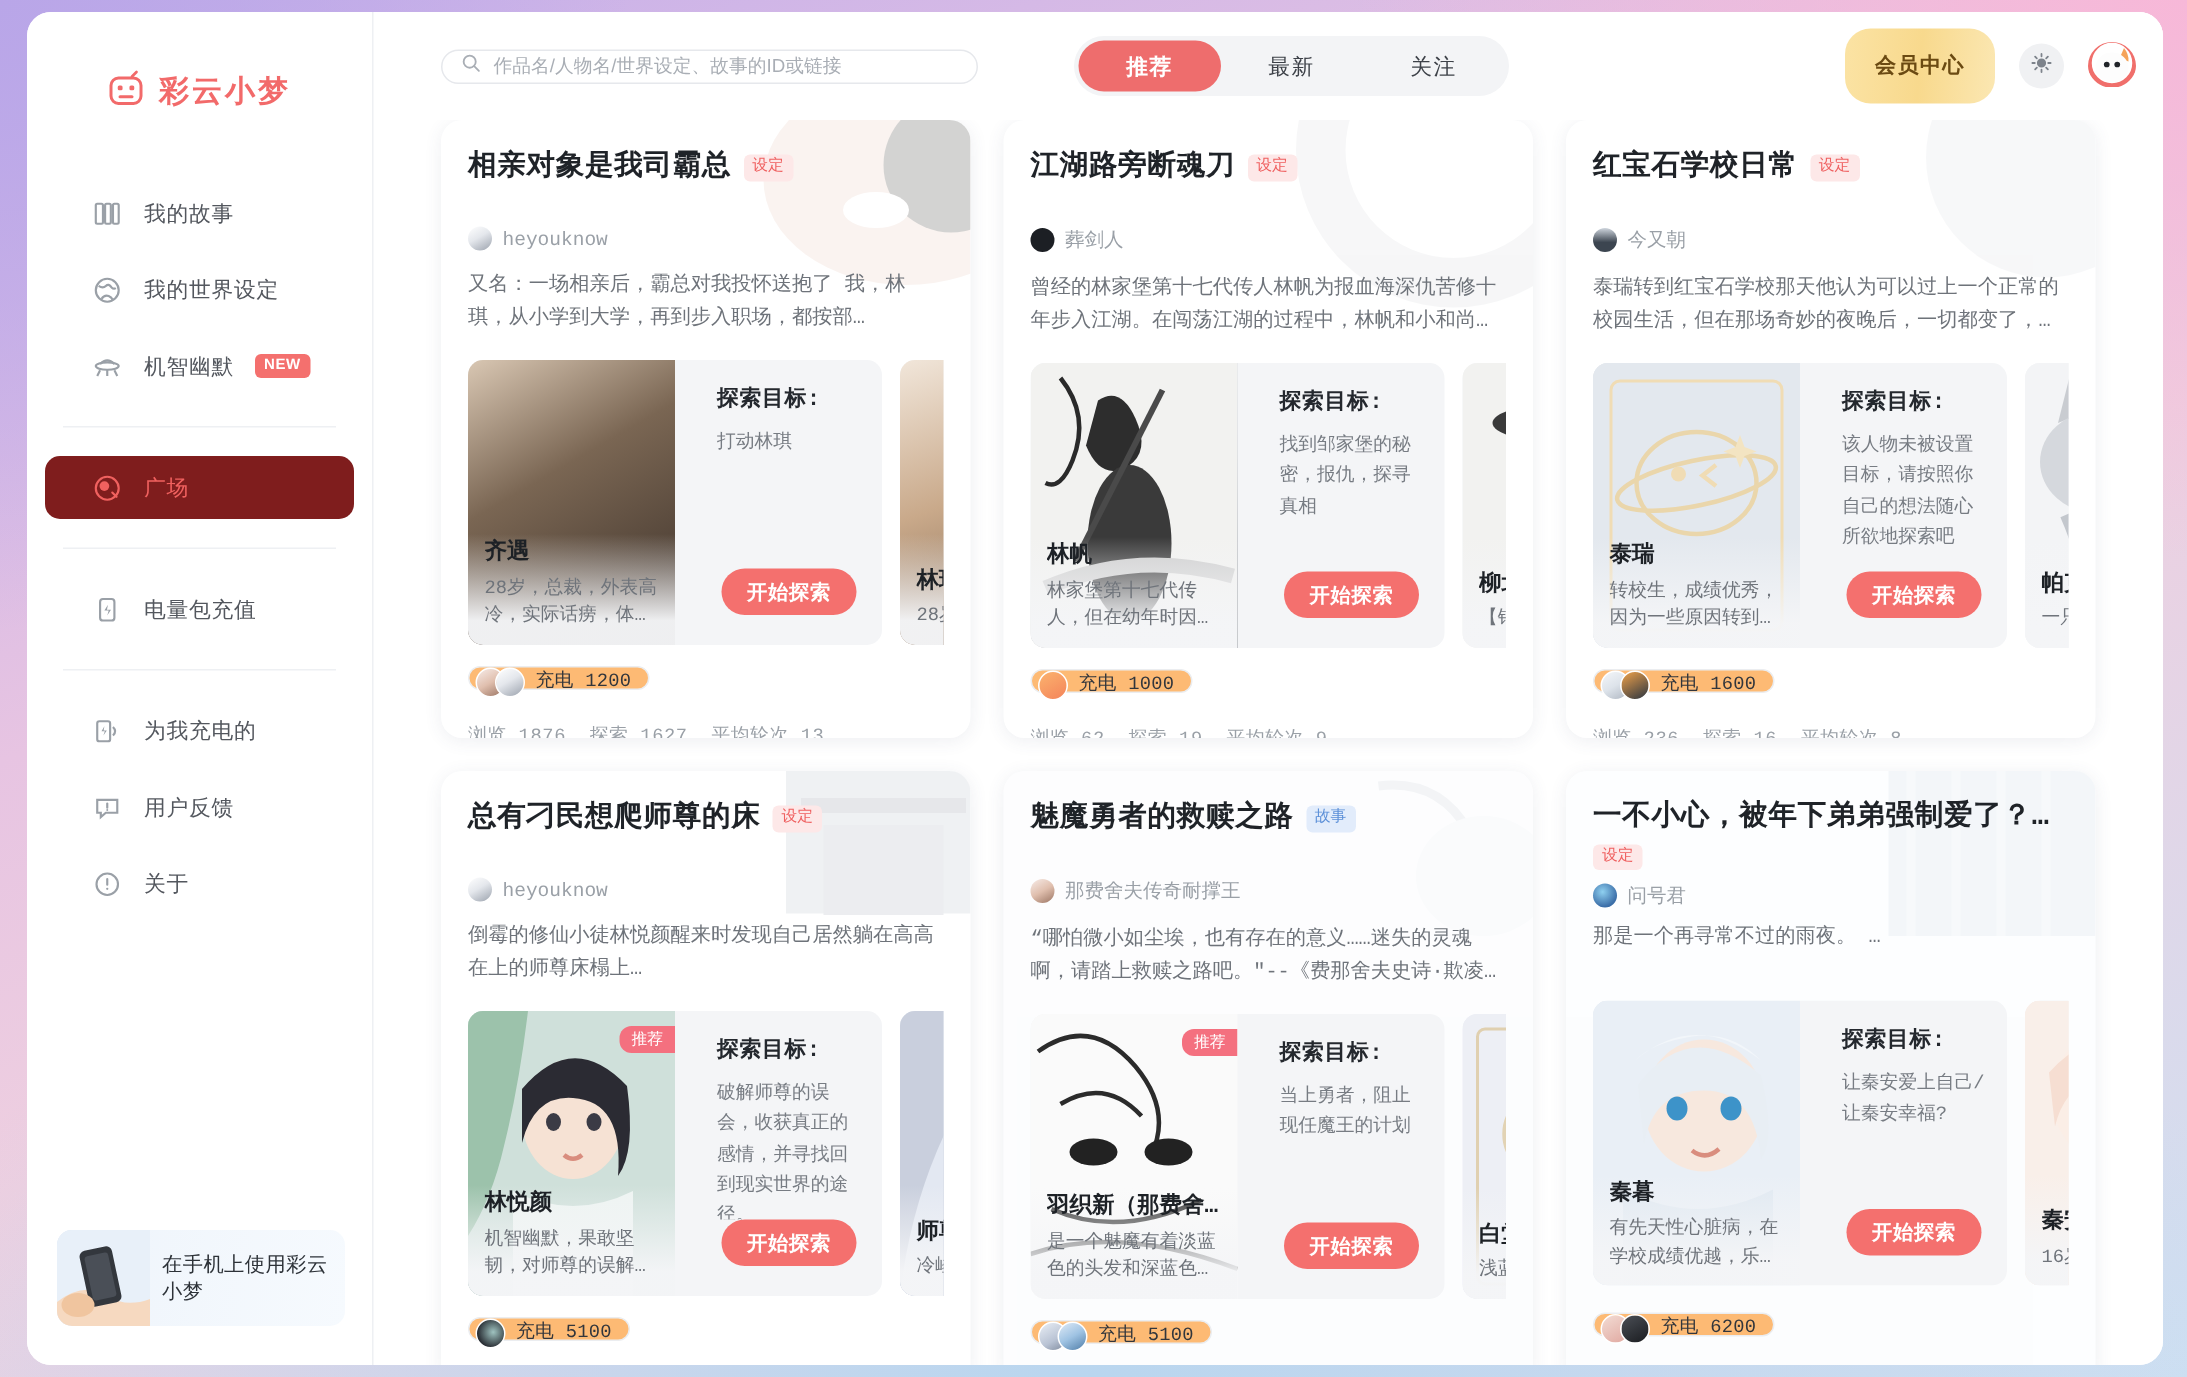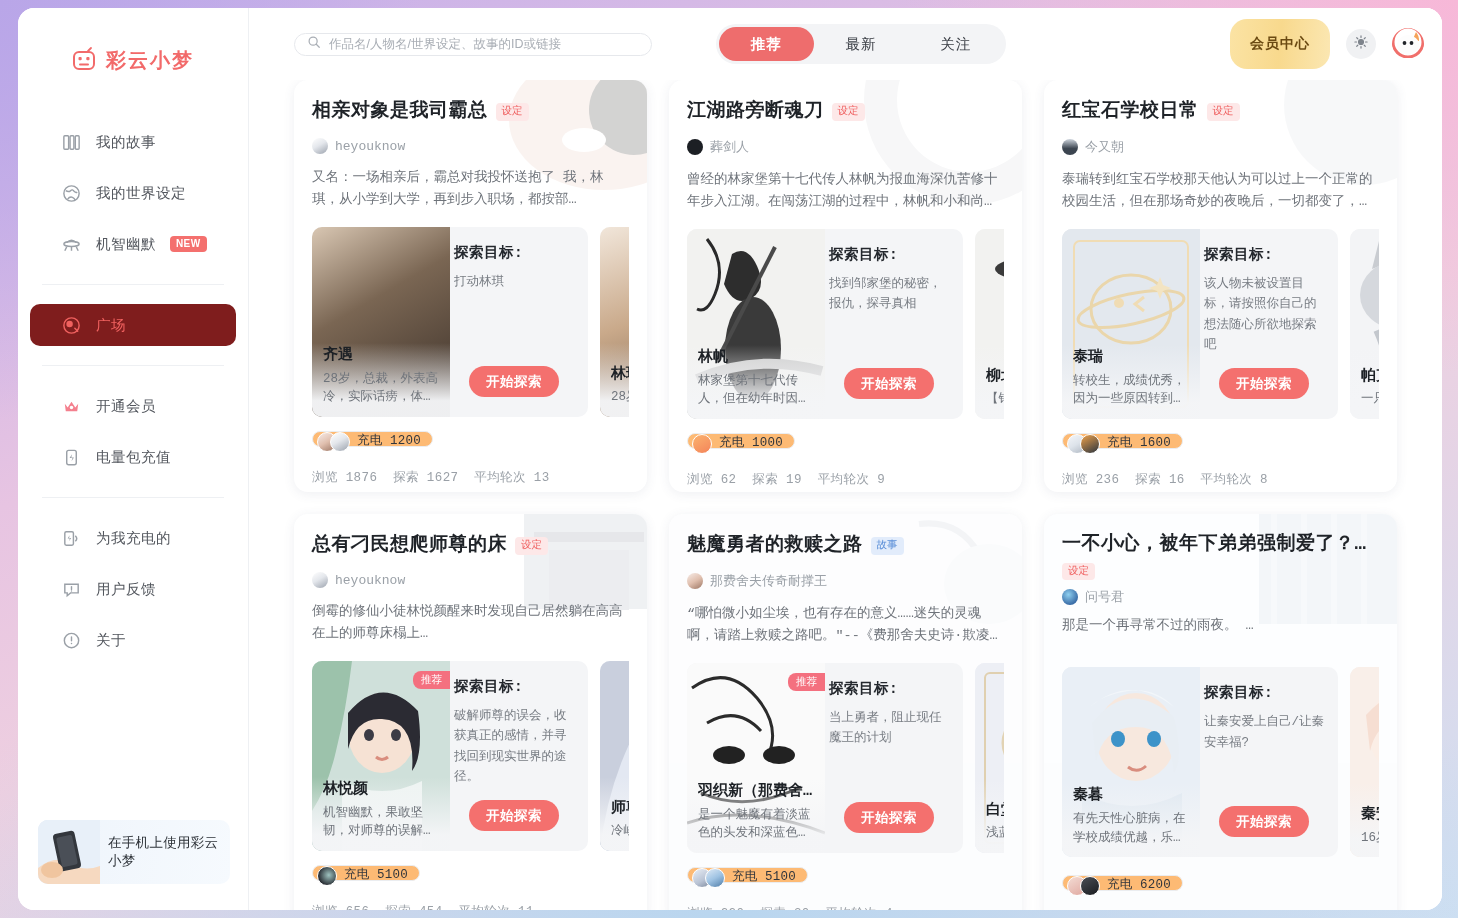--- a/index.html
+++ b/index.html
@@ -286,21 +286,21 @@
     font-weight: 500;
     white-space: nowrap;
   }
   .tag.setting { background: #fde8e8; color: #ef6060; }
   .tag.story   { background: #e2ecfb; color: #5b8fd8; }
 
   .card-author {
     display: flex;
     align-items: center;
     gap: 7px;
-    margin-top: 12px;
+    margin-top: 25px;
   }
   .author-avatar {
     width: 16px; height: 16px; border-radius: 50%;
     flex: 0 0 16px; overflow: hidden;
     display: flex; align-items: center; justify-content: center;
     font-size: 8px; color: #fff;
   }
   .author-name { font-size: 13px; color: #9aa0a7; }
 
   .card-desc {
@@ -367,21 +367,21 @@
     background: #f4707f;
     color: #fff;
     font-size: 10.5px;
     padding: 2px 8px;
     border-radius: 8px 0 0 8px;
     z-index: 4;
     font-weight: 500;
   }
   .char-goal {
     flex: 1;
-    padding: 16px 14px 0 4px;
+    padding: 16px 14px 0 28px;
     display: flex;
     flex-direction: column;
   }
   .goal-title {
     font-size: 14.5px;
     font-weight: 700;
     color: #24282e;
     letter-spacing: .5px;
   }
   .goal-text {
@@ -526,29 +526,20 @@
             <path d="M14.5 14 l3 3" stroke-linecap="round"></path>
           </svg>
         </span>
         <span class="nav-label">广场</span>
       </div>
     </div>
 
     <div class="nav-divider"></div>
 
     <div class="nav-group">
-      <div class="nav-item">
-        <span class="nav-icon">
-          <svg viewBox="0 0 22 22" width="21" height="21">
-            <path d="M4 8 L7 12 L11 6 L15 12 L18 8 L17 16 L5 16 Z" fill="#f4808e"></path>
-            <circle cx="11" cy="12" r="1.8" fill="#fff"></circle>
-          </svg>
-        </span>
-        <span class="nav-label">开通会员</span>
-      </div>
 
       <div class="nav-item">
         <span class="nav-icon">
           <svg viewBox="0 0 22 22" width="21" height="21" fill="none" stroke="#9aa0a7" stroke-width="1.5">
             <rect x="6" y="3.5" width="10" height="15" rx="2"></rect>
             <path d="M11.5 7.5 L9 11.5 h3 l-1 3.5 2.6 -4 h-2.8 z" fill="#9aa0a7" stroke="none"></path>
           </svg>
         </span>
         <span class="nav-label">电量包充值</span>
       </div>

